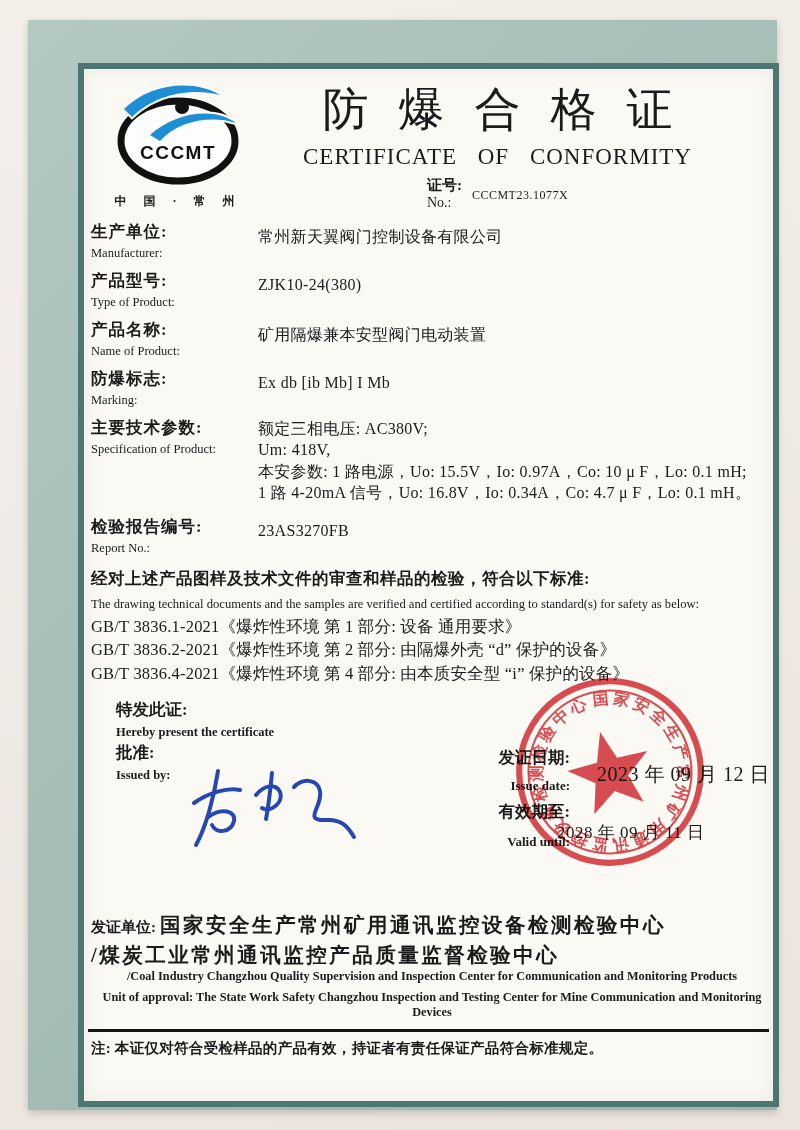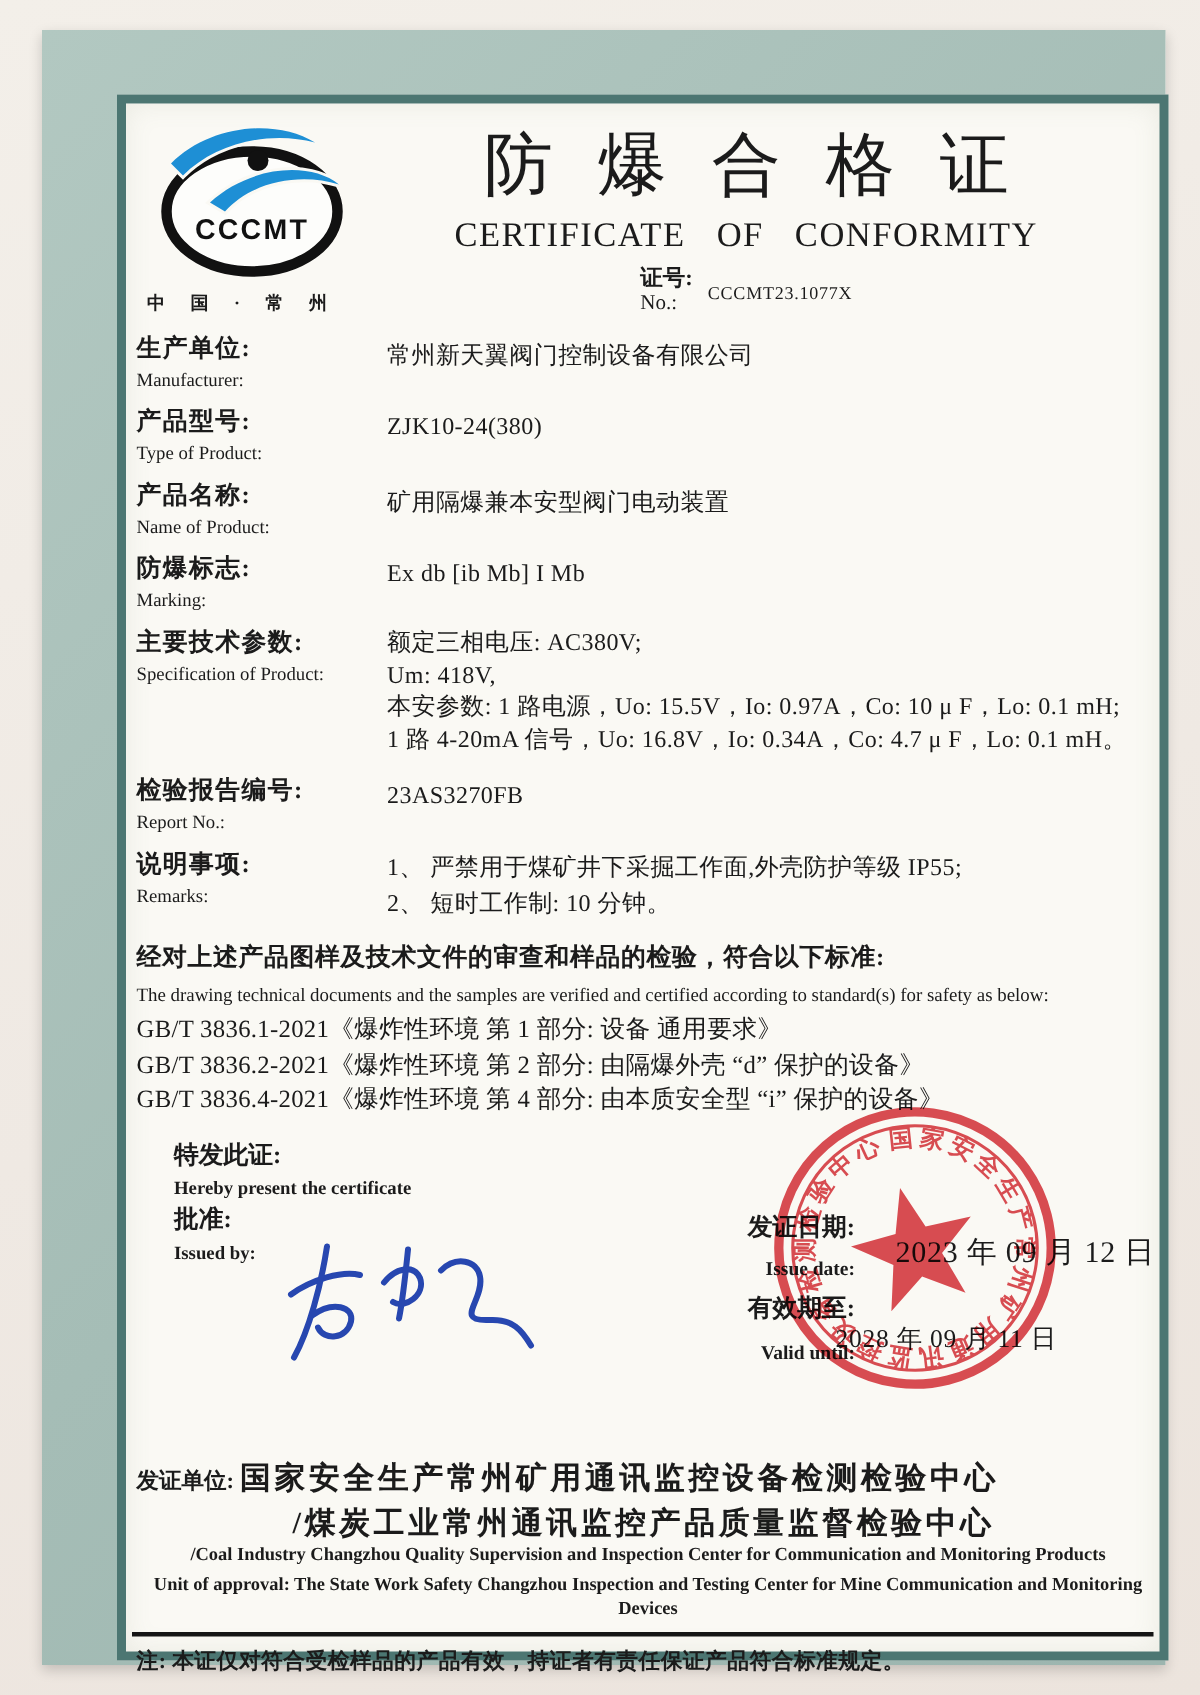--- a/index.html
+++ b/index.html
@@ -14,21 +14,21 @@
     background:linear-gradient(135deg,#b2c8c1 0%,#a5bdb6 50%,#9cb5af 100%);
     box-shadow:0 3px 8px rgba(0,0,0,.18);
   }
   .paper{
     position:absolute;left:50px;top:43px;width:689px;height:1032px;
     background:#faf9f4;border:6px solid #4c7672;
     box-shadow:inset 0 0 18px rgba(120,130,110,.12);
   }
   
   .header{display:flex;padding:10px 10px 0 14px;}
-  .logo-block{width:160px;text-align:left;flex:0 0 auto;}
+  .logo-block{width:160px;text-align:center;flex:0 0 auto;}
   .logo-sub{font-size:12px;letter-spacing:7px;margin-top:2px;font-weight:600;}
   .title-block{flex:1;text-align:center;padding-top:6px;}
   .title-cn{font-size:46px;letter-spacing:30px;font-weight:500;text-indent:30px;line-height:1.1;}
   .title-en{font-size:23px;word-spacing:14px;margin-top:8px;letter-spacing:1px;}
   .certno-row{display:flex;justify-content:center;align-items:center;margin-top:6px;gap:10px;}
   .certno-labels{text-align:left;}
   .certno-cn{font-size:15px;font-weight:600;}
   .certno-en{font-size:14px;}
   .certno-val{font-size:12px;letter-spacing:.5px;padding-top:4px;}
   
@@ -59,21 +59,21 @@
   .dl-cn2{font-size:16.5px;font-weight:600;margin-top:7px;}
   .dl-en2{font-size:13px;font-weight:600;margin-top:11px;}
   .date-val1{position:absolute;left:513px;top:62px;font-size:20px;letter-spacing:.5px;text-align:right;}
   .date-val2{position:absolute;left:473px;top:122px;font-size:17px;letter-spacing:.5px;}
   .stamp{position:absolute;left:428px;top:-25px;opacity:.88;mix-blend-mode:multiply;z-index:3;}
   
   .approval{margin:0 0 0 7px;}
   .ap-line1{white-space:nowrap;}
   .ap-label{font-size:15px;font-weight:600;margin-right:4px;}
   .ap-main{font-size:20.5px;font-weight:700;letter-spacing:2.5px;}
-  .ap-line2{margin-left:104px;margin-top:2px;}
+  .ap-line2{margin-top:2px;}
   .ap-en{font-size:12.3px;font-weight:700;text-align:center;line-height:15.5px;}
   .ap-en.first{margin-top:5px;}
   .divider{border:none;border-top:3px solid #151515;margin:8px 4px 7px 4px;}
   
   .notes{margin:0 6px 0 7px;}
   .note-cn{font-size:14.5px;font-weight:600;letter-spacing:.3px;}
 </style>
 </head>
 <body>
 
@@ -153,30 +153,20 @@
       </div>
 
       <div class="frow" style="margin-top:12px;">
         <div class="flabel">
           <div class="lcn">检验报告编号:</div>
           <div class="len">Report No.:</div>
         </div>
         <div class="fvalue">23AS3270FB</div>
       </div>
 
-      <div class="frow">
-        <div class="flabel">
-          <div class="lcn">说明事项:</div>
-          <div class="len">Remarks:</div>
-        </div>
-        <div class="fvalue multi" style="padding-top:2px;">
-          <div style="line-height:24px;">1、 严禁用于煤矿井下采掘工作面,外壳防护等级 IP55;</div>
-          <div style="line-height:24px;">2、 短时工作制: 10 分钟。</div>
-        </div>
-      </div>
     </div>
 
     <div class="standards">
       <div class="std-intro-cn">经对上述产品图样及技术文件的审查和样品的检验，符合以下标准:</div>
       <div class="std-intro-en">The drawing technical documents and the samples are verified and certified according to standard(s) for safety as below:</div>
       <div class="std-items">
         <div class="std-item">GB/T 3836.1-2021《爆炸性环境 第 1 部分: 设备 通用要求》</div>
         <div class="std-item">GB/T 3836.2-2021《爆炸性环境 第 2 部分: 由隔爆外壳 “d” 保护的设备》</div>
         <div class="std-item">GB/T 3836.4-2021《爆炸性环境 第 4 部分: 由本质安全型 “i” 保护的设备》</div>
       </div>

